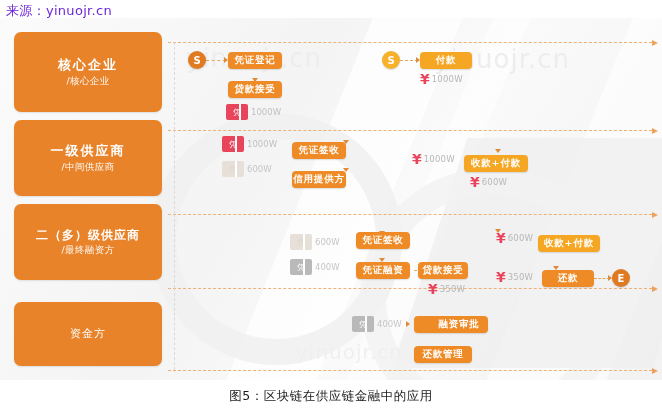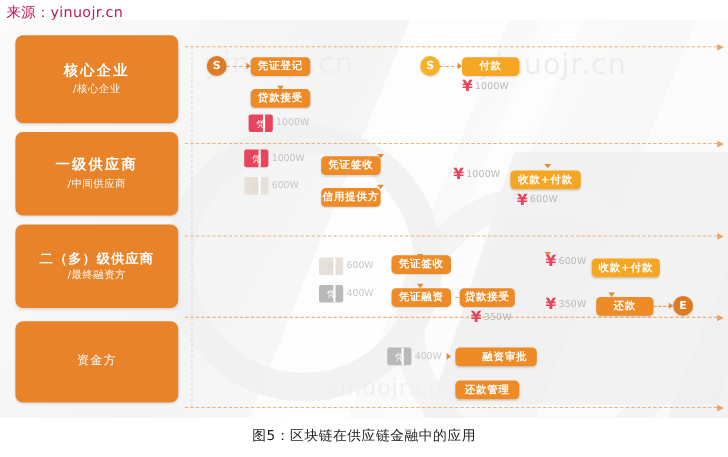--- a/index.html
+++ b/index.html
@@ -18,21 +18,21 @@
     background: #ffffff;
     overflow: hidden;
   }
 
   
   .source-line {
     position: absolute;
     left: 6px;
     top: 2px;
     font-size: 13px;
-    color: #be185d;
+    color: #6d28d9;
     letter-spacing: 0.3px;
     white-space: nowrap;
   }
 
   
   .canvas {
     position: absolute;
     left: 0;
     top: 18px;
     width: 662px;
@@ -296,21 +296,21 @@
       <div class="sub">/核心企业</div>
     </div>
     <div class="actor" style="top:102px; height:76px;">
       <div class="title">一级供应商</div>
       <div class="sub">/中间供应商</div>
     </div>
     <div class="actor" style="top:186px; height:76px;">
       <div class="title" style="font-size:12px; letter-spacing:1px;">二（多）级供应商</div>
       <div class="sub">/最终融资方</div>
     </div>
-    <div class="actor" style="top:274px; height:74px;font-family:Liberation Mono, monospace;">
+    <div class="actor" style="top:284px; height:64px;">
       <div class="title" style="font-size:11px; font-weight:normal; letter-spacing:1px;">资金方</div>
     </div>
 
     <div class="conn h" style="left:206px; top:42px; width:20px;"></div>
     <div class="arrow-r" style="left:224px; top:39px;"></div>
 
     <div class="conn solid-v" style="left:255px; top:51px; height:13px;"></div>
     <div class="arrow-d" style="left:252px; top:60px;"></div>
 
     <div class="conn solid-h" style="left:290px; top:72px; width:56px;"></div>

